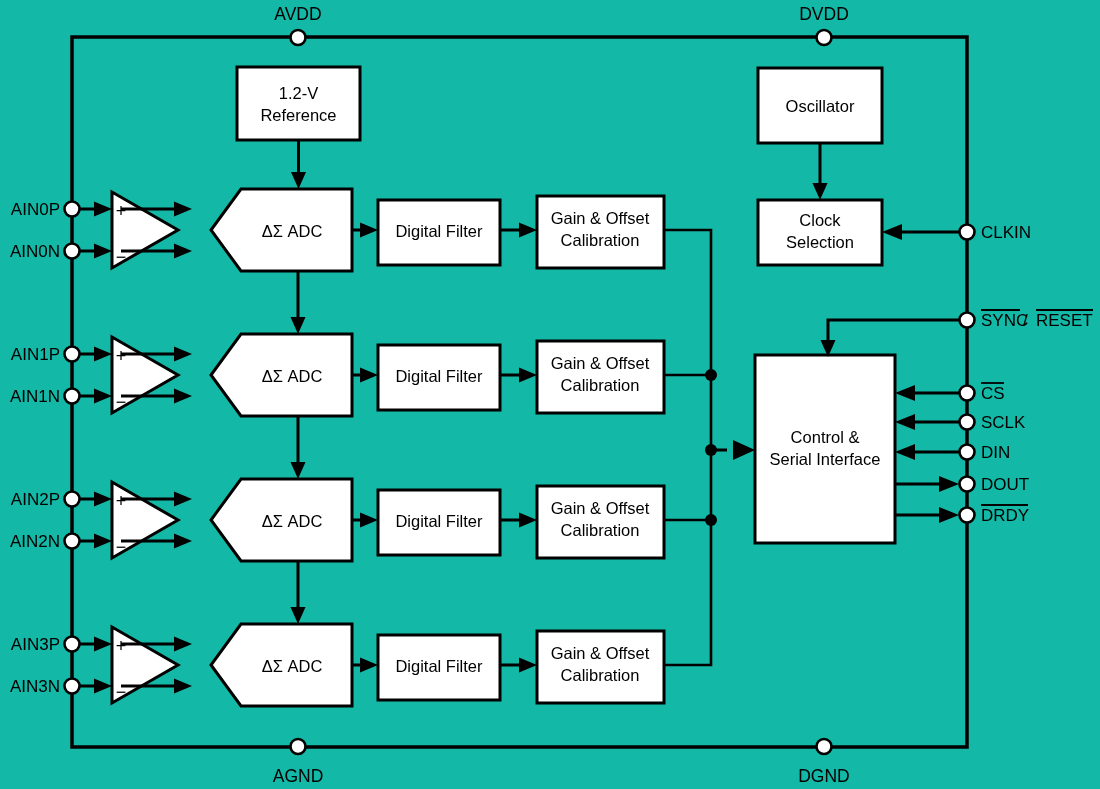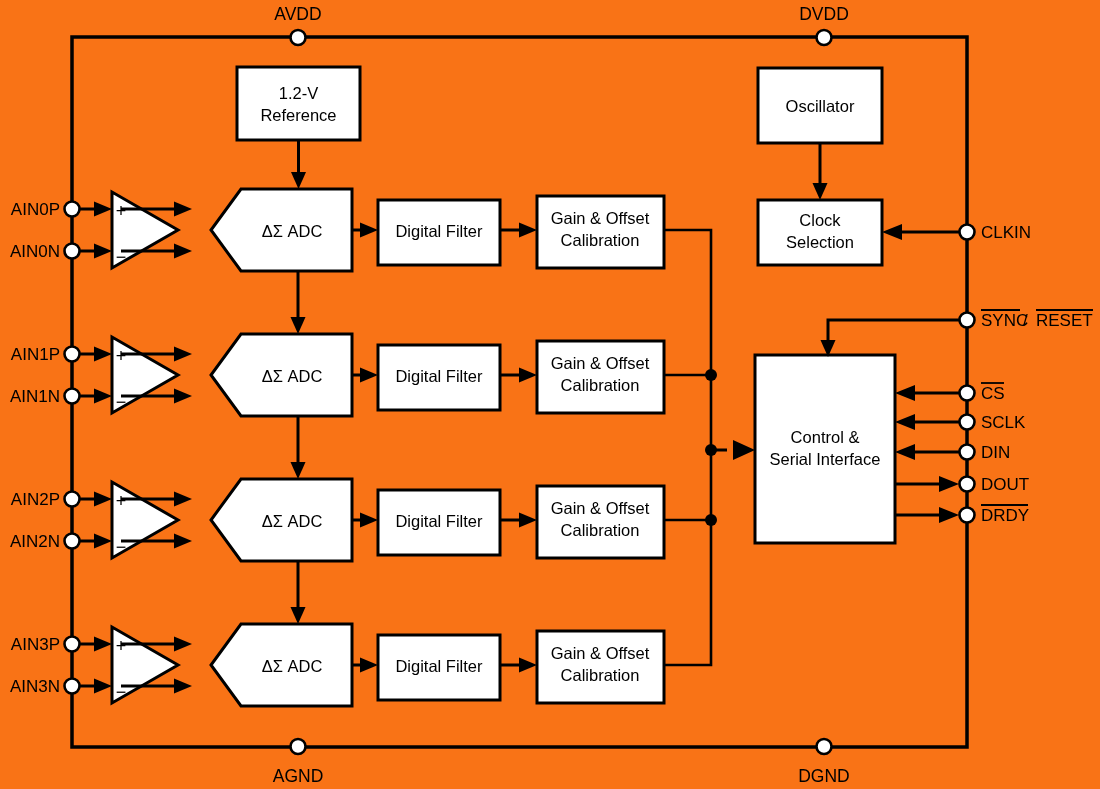--- a/index.html
+++ b/index.html
@@ -4,21 +4,21 @@
 <style>
   html, body {
     margin: 0;
     padding: 0;
     background: #ffffff;
   }
   #diagram-root {
     position: relative;
     width: 1100px;
     height: 789px;
-    background: #f97316;
+    background: #14b8a6;
     font-family: "Liberation Sans", sans-serif;
   }
   svg.diagram-svg {
     position: absolute;
     left: 0;
     top: 0;
     width: 1100px;
     height: 789px;
     display: block;
   }

